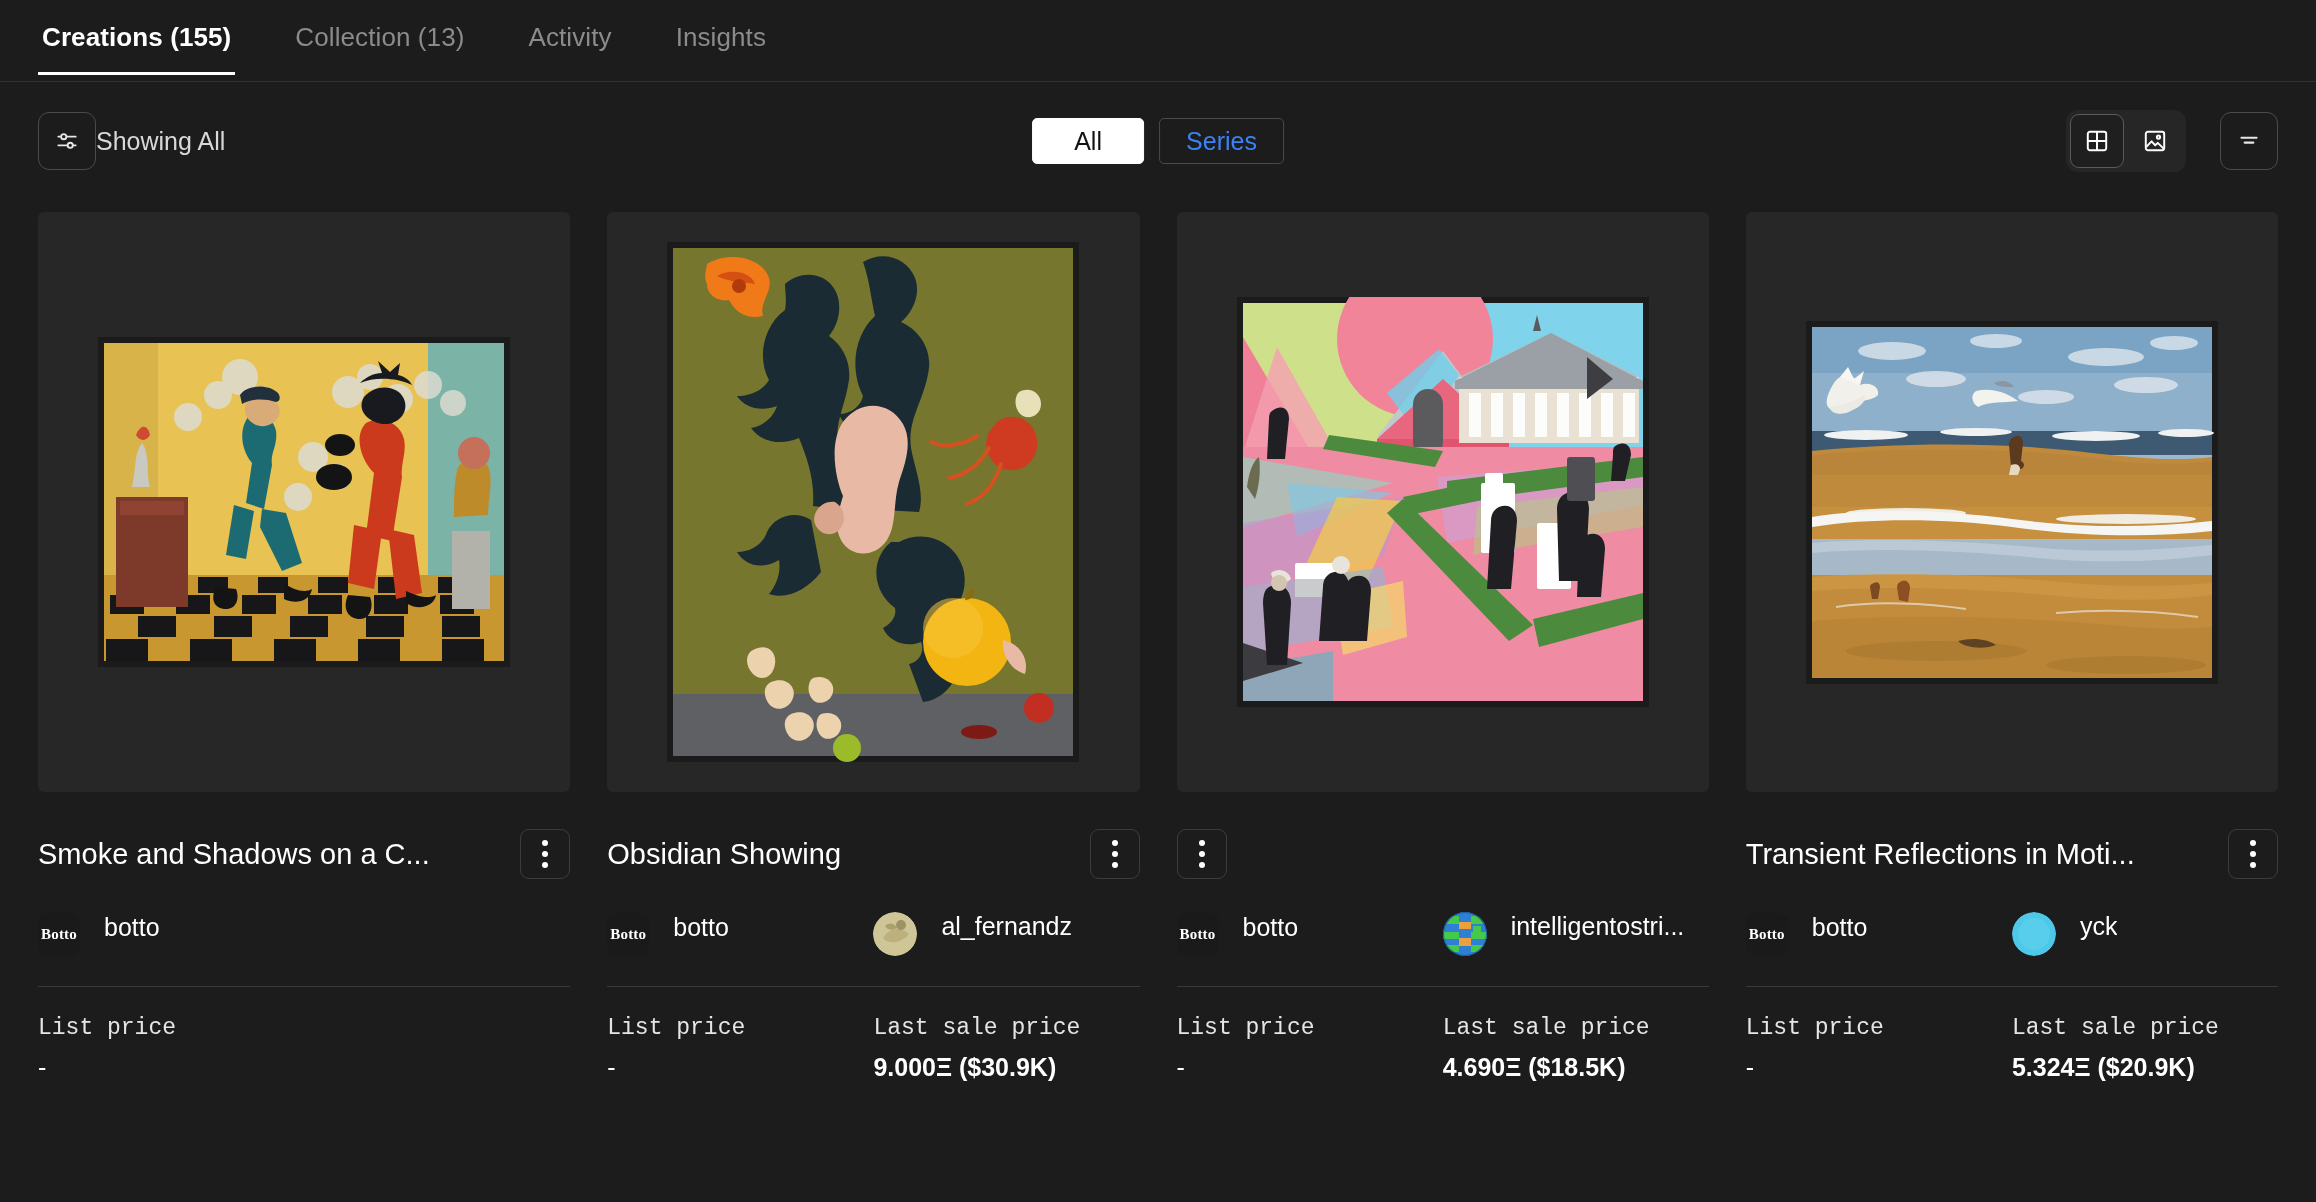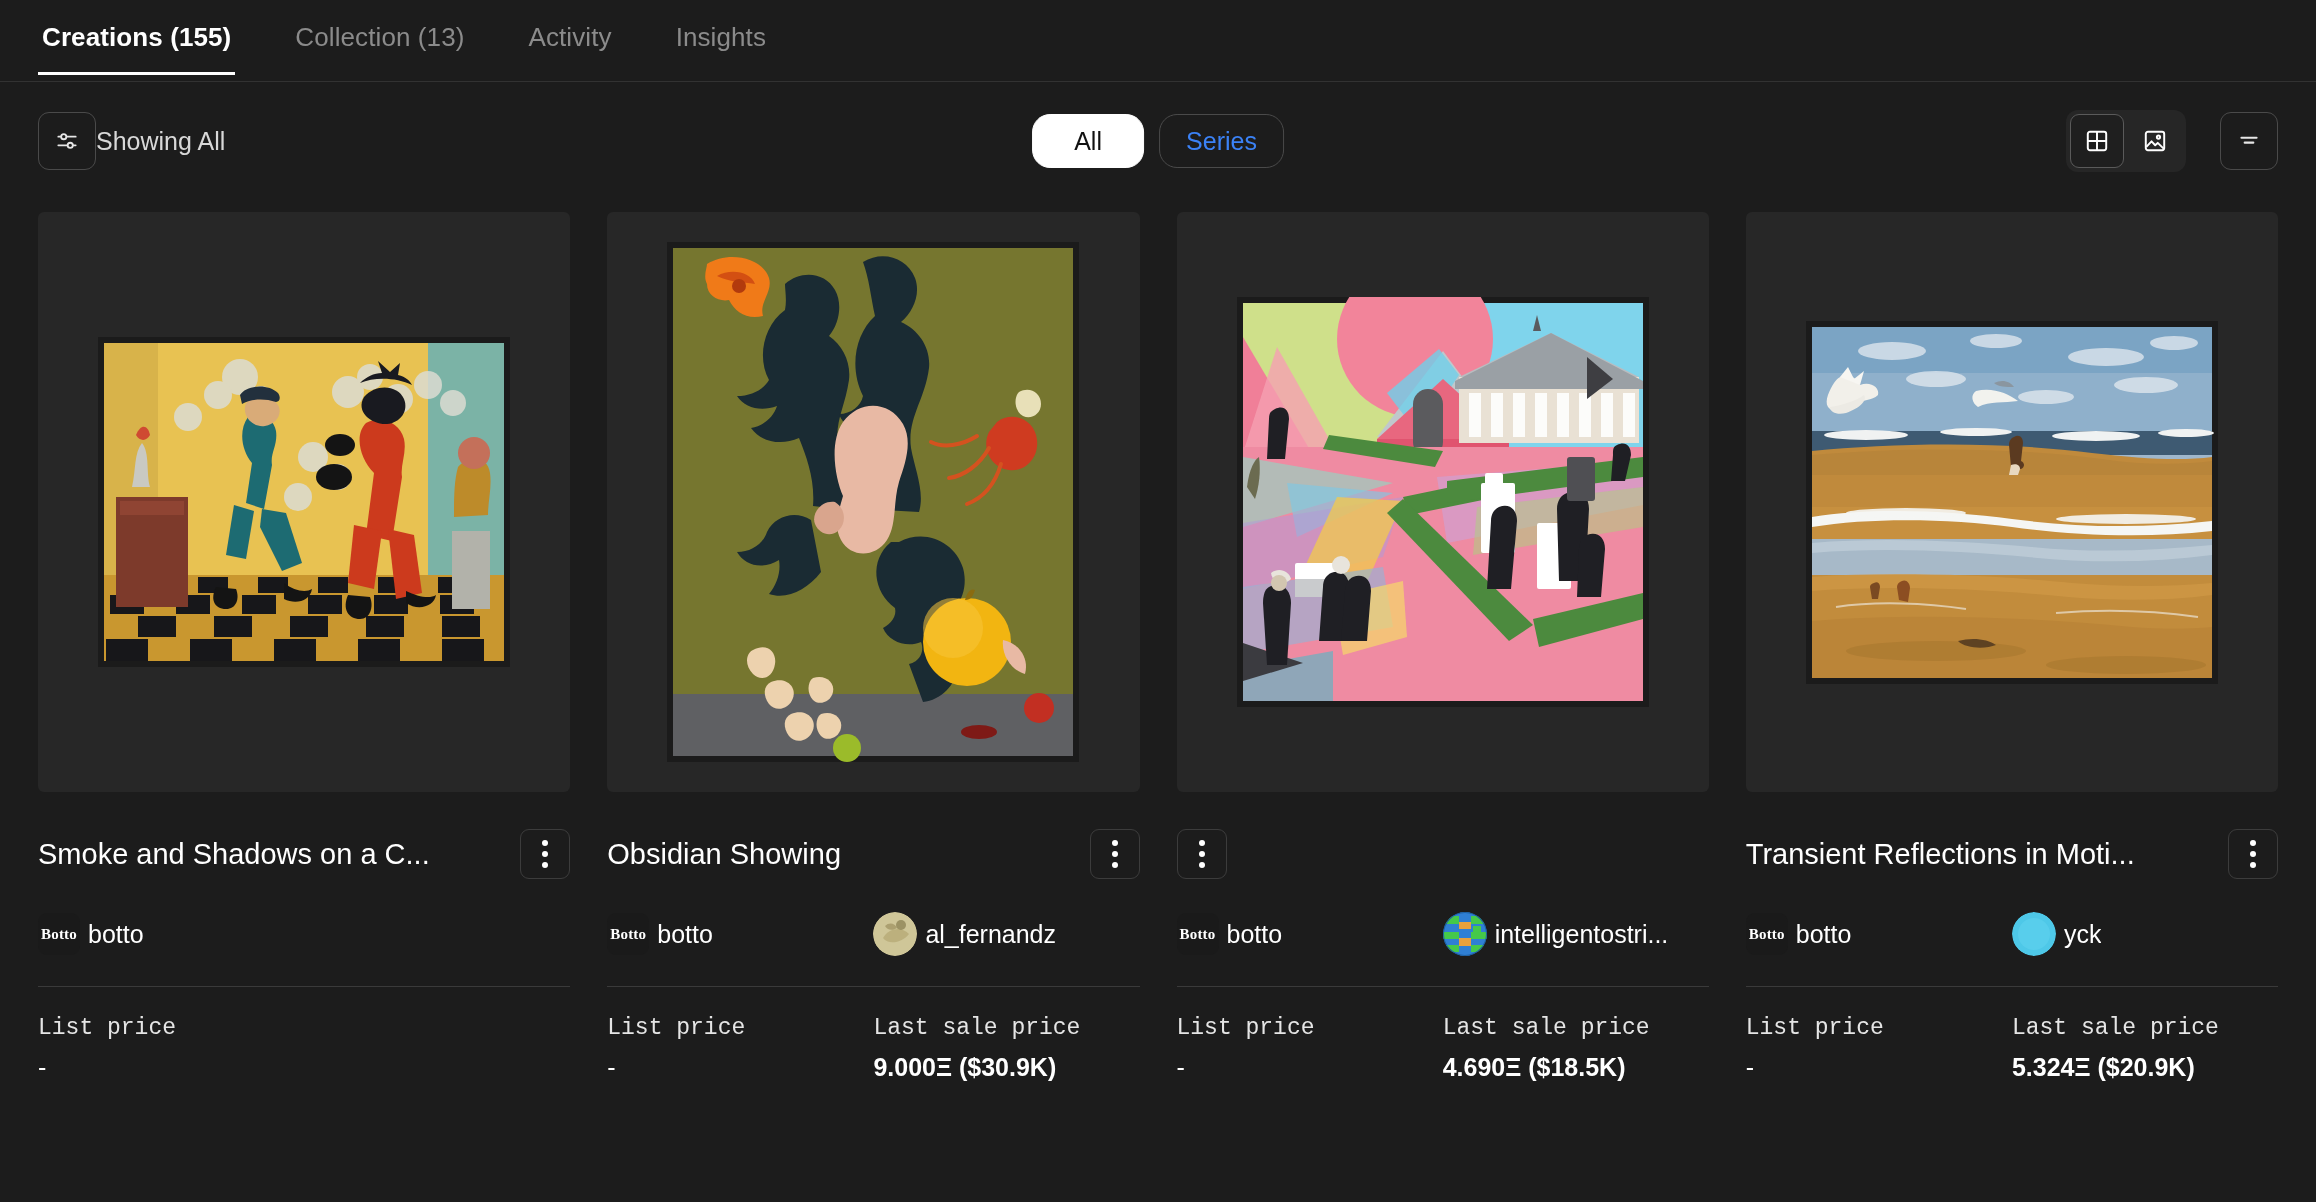--- a/index.html
+++ b/index.html
@@ -80,22 +80,22 @@
 
   .segmented {
     position: absolute;
     left: 50%;
     transform: translateX(-50%);
     display: flex;
     gap: 15px;
   }
   .seg {
     min-width: 112px;
-    height: 54px;
-    border-radius: 18px;
+    height: 46px;
+    border-radius: 5px;
     display: flex;
     align-items: center;
     justify-content: center;
     font-size: 25px;
     padding: 0 26px;
     cursor: pointer;
     white-space: nowrap;
   }
   .seg.on  { background: #ffffff; color: #111111; border: 1px solid #ffffff; }
   .seg.off { background: transparent; color: #3b82f6; border: 1px solid #4a4a4a; }
@@ -174,22 +174,22 @@
   .kebab i { width: 6px; height: 6px; background: #fff; border-radius: 50%; display: block; }
 
   .people {
     display: flex;
     margin-top: 28px;
     height: 52px;
     align-items: center;
   }
   .person {
     display: flex;
-    align-items: center;
-    gap: 8px;
+    align-items: flex-start;
+    gap: 24px;
     width: 50%;
     min-width: 0;
     cursor: pointer;
   }
   .badge-botto {
     width: 42px; height: 42px;
     border-radius: 9px;
     background: #1a1a1a;
     display: flex; align-items: center; justify-content: center;
     flex: 0 0 auto;

